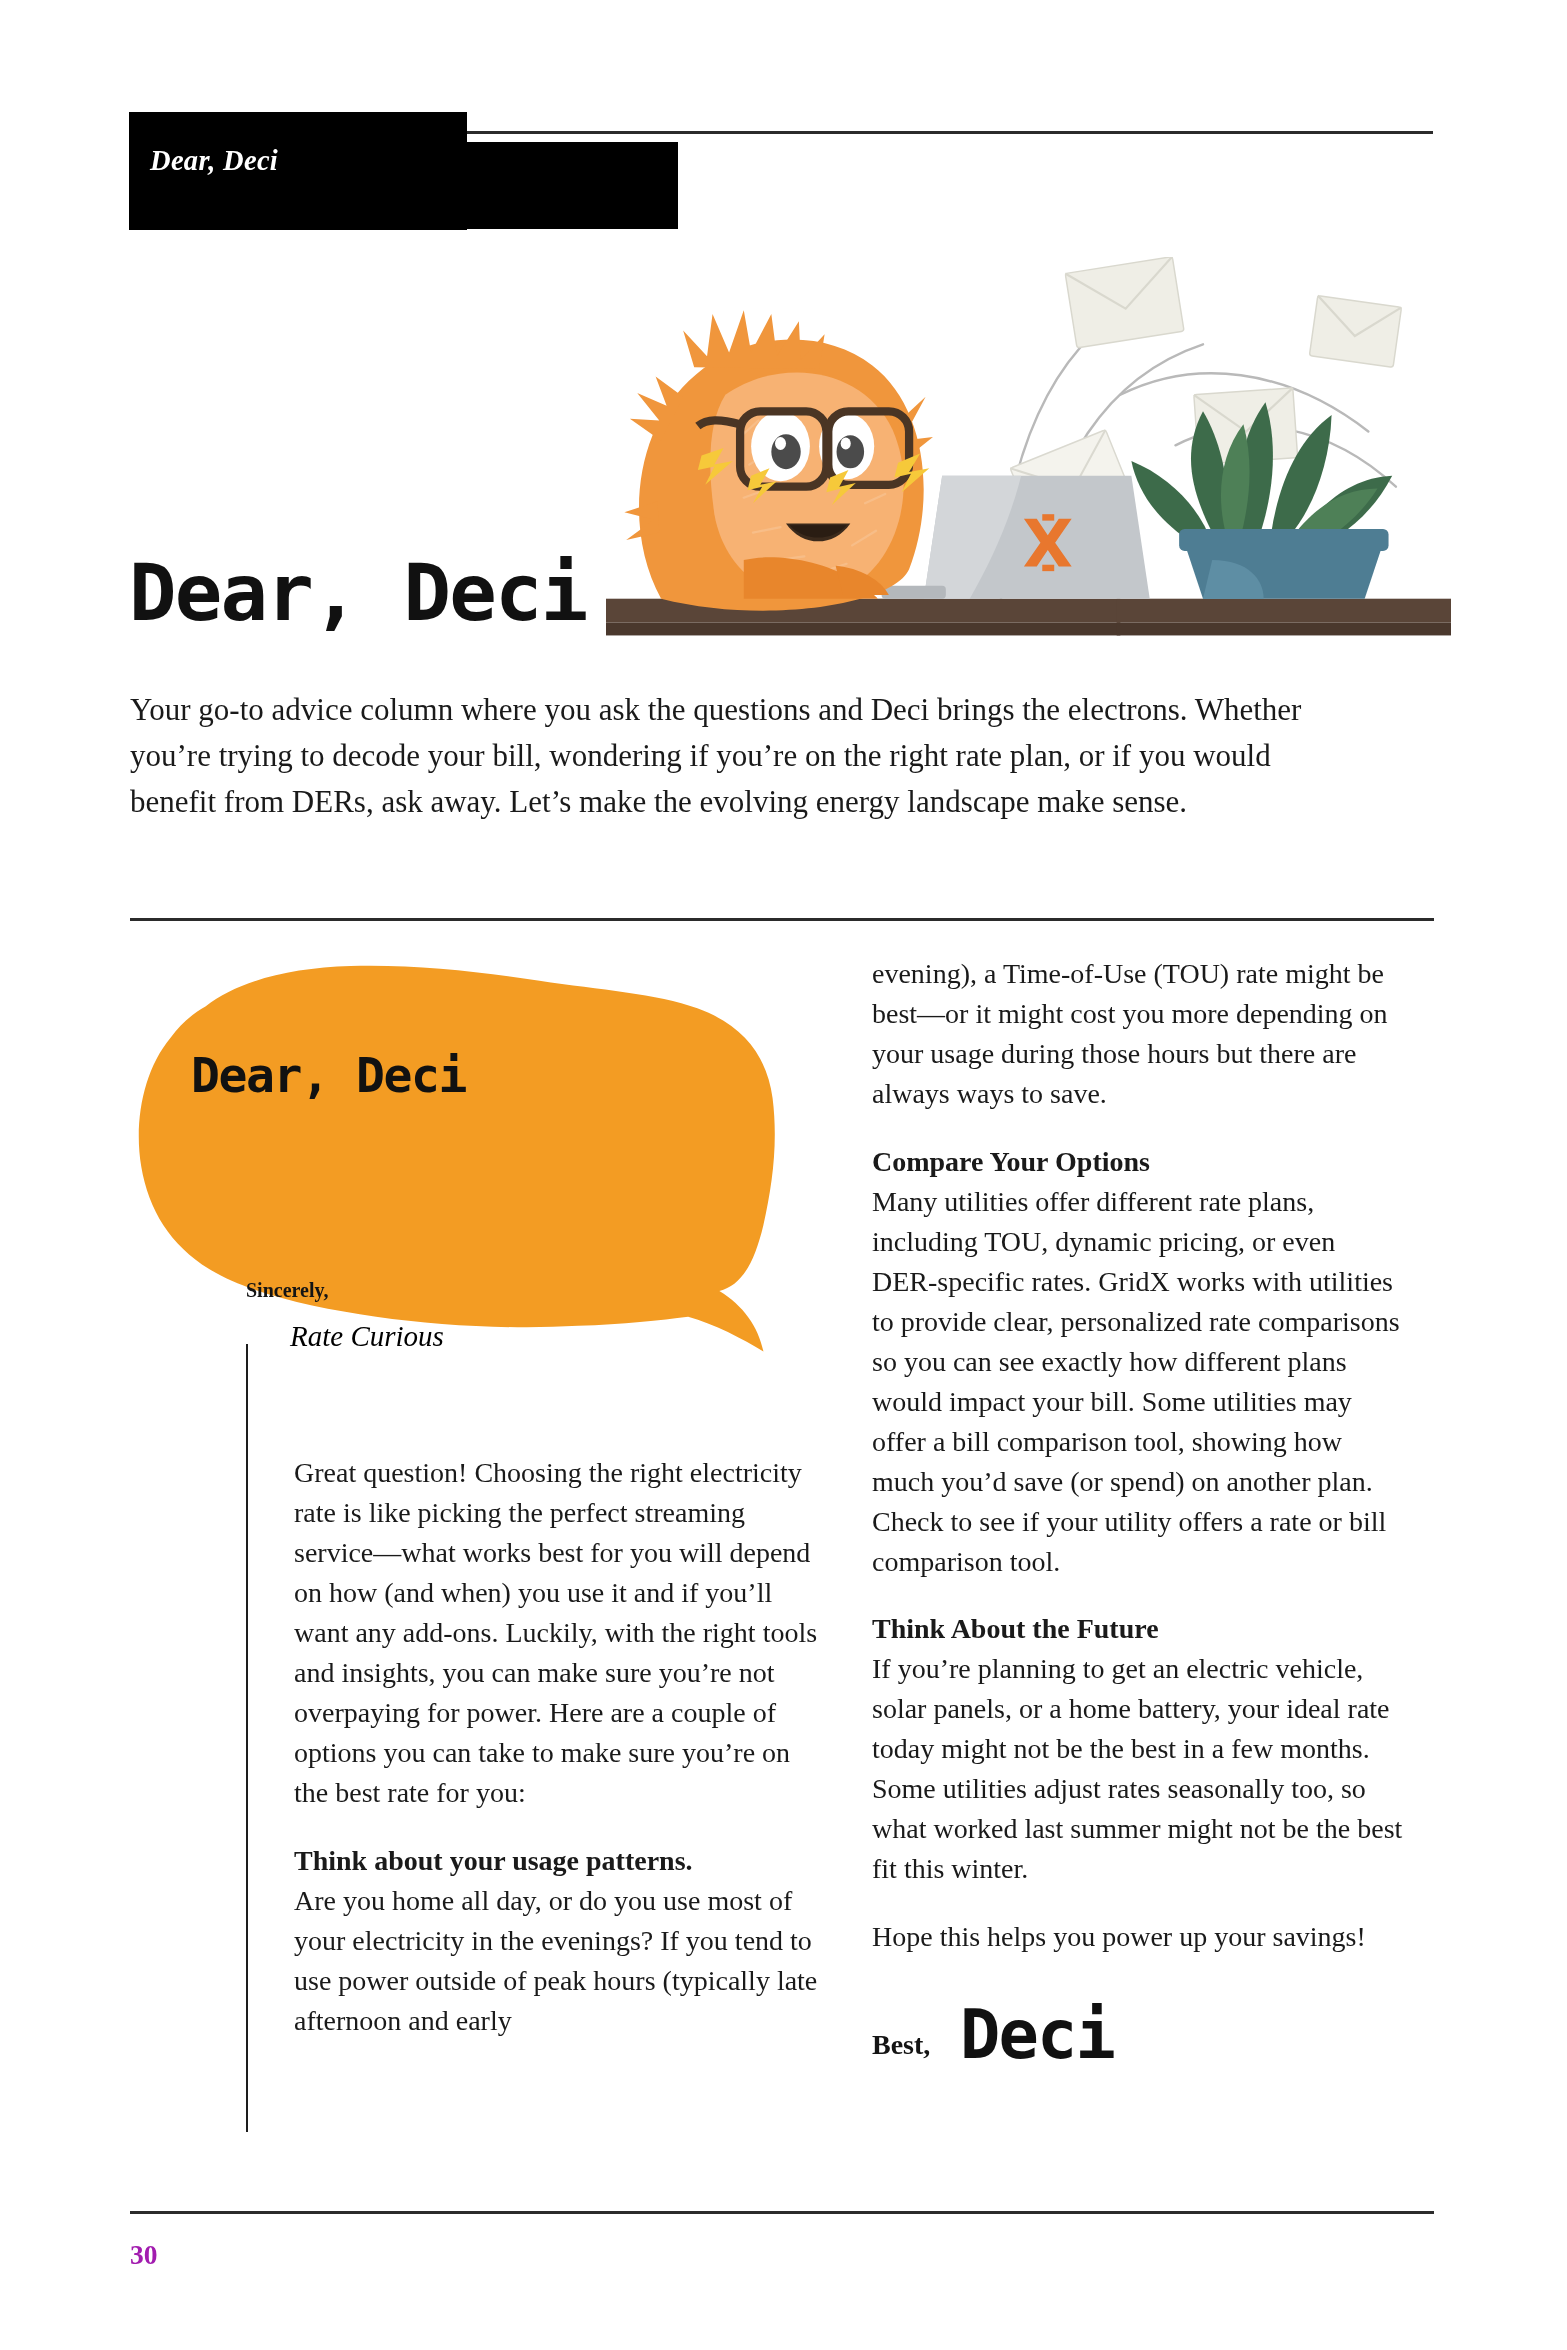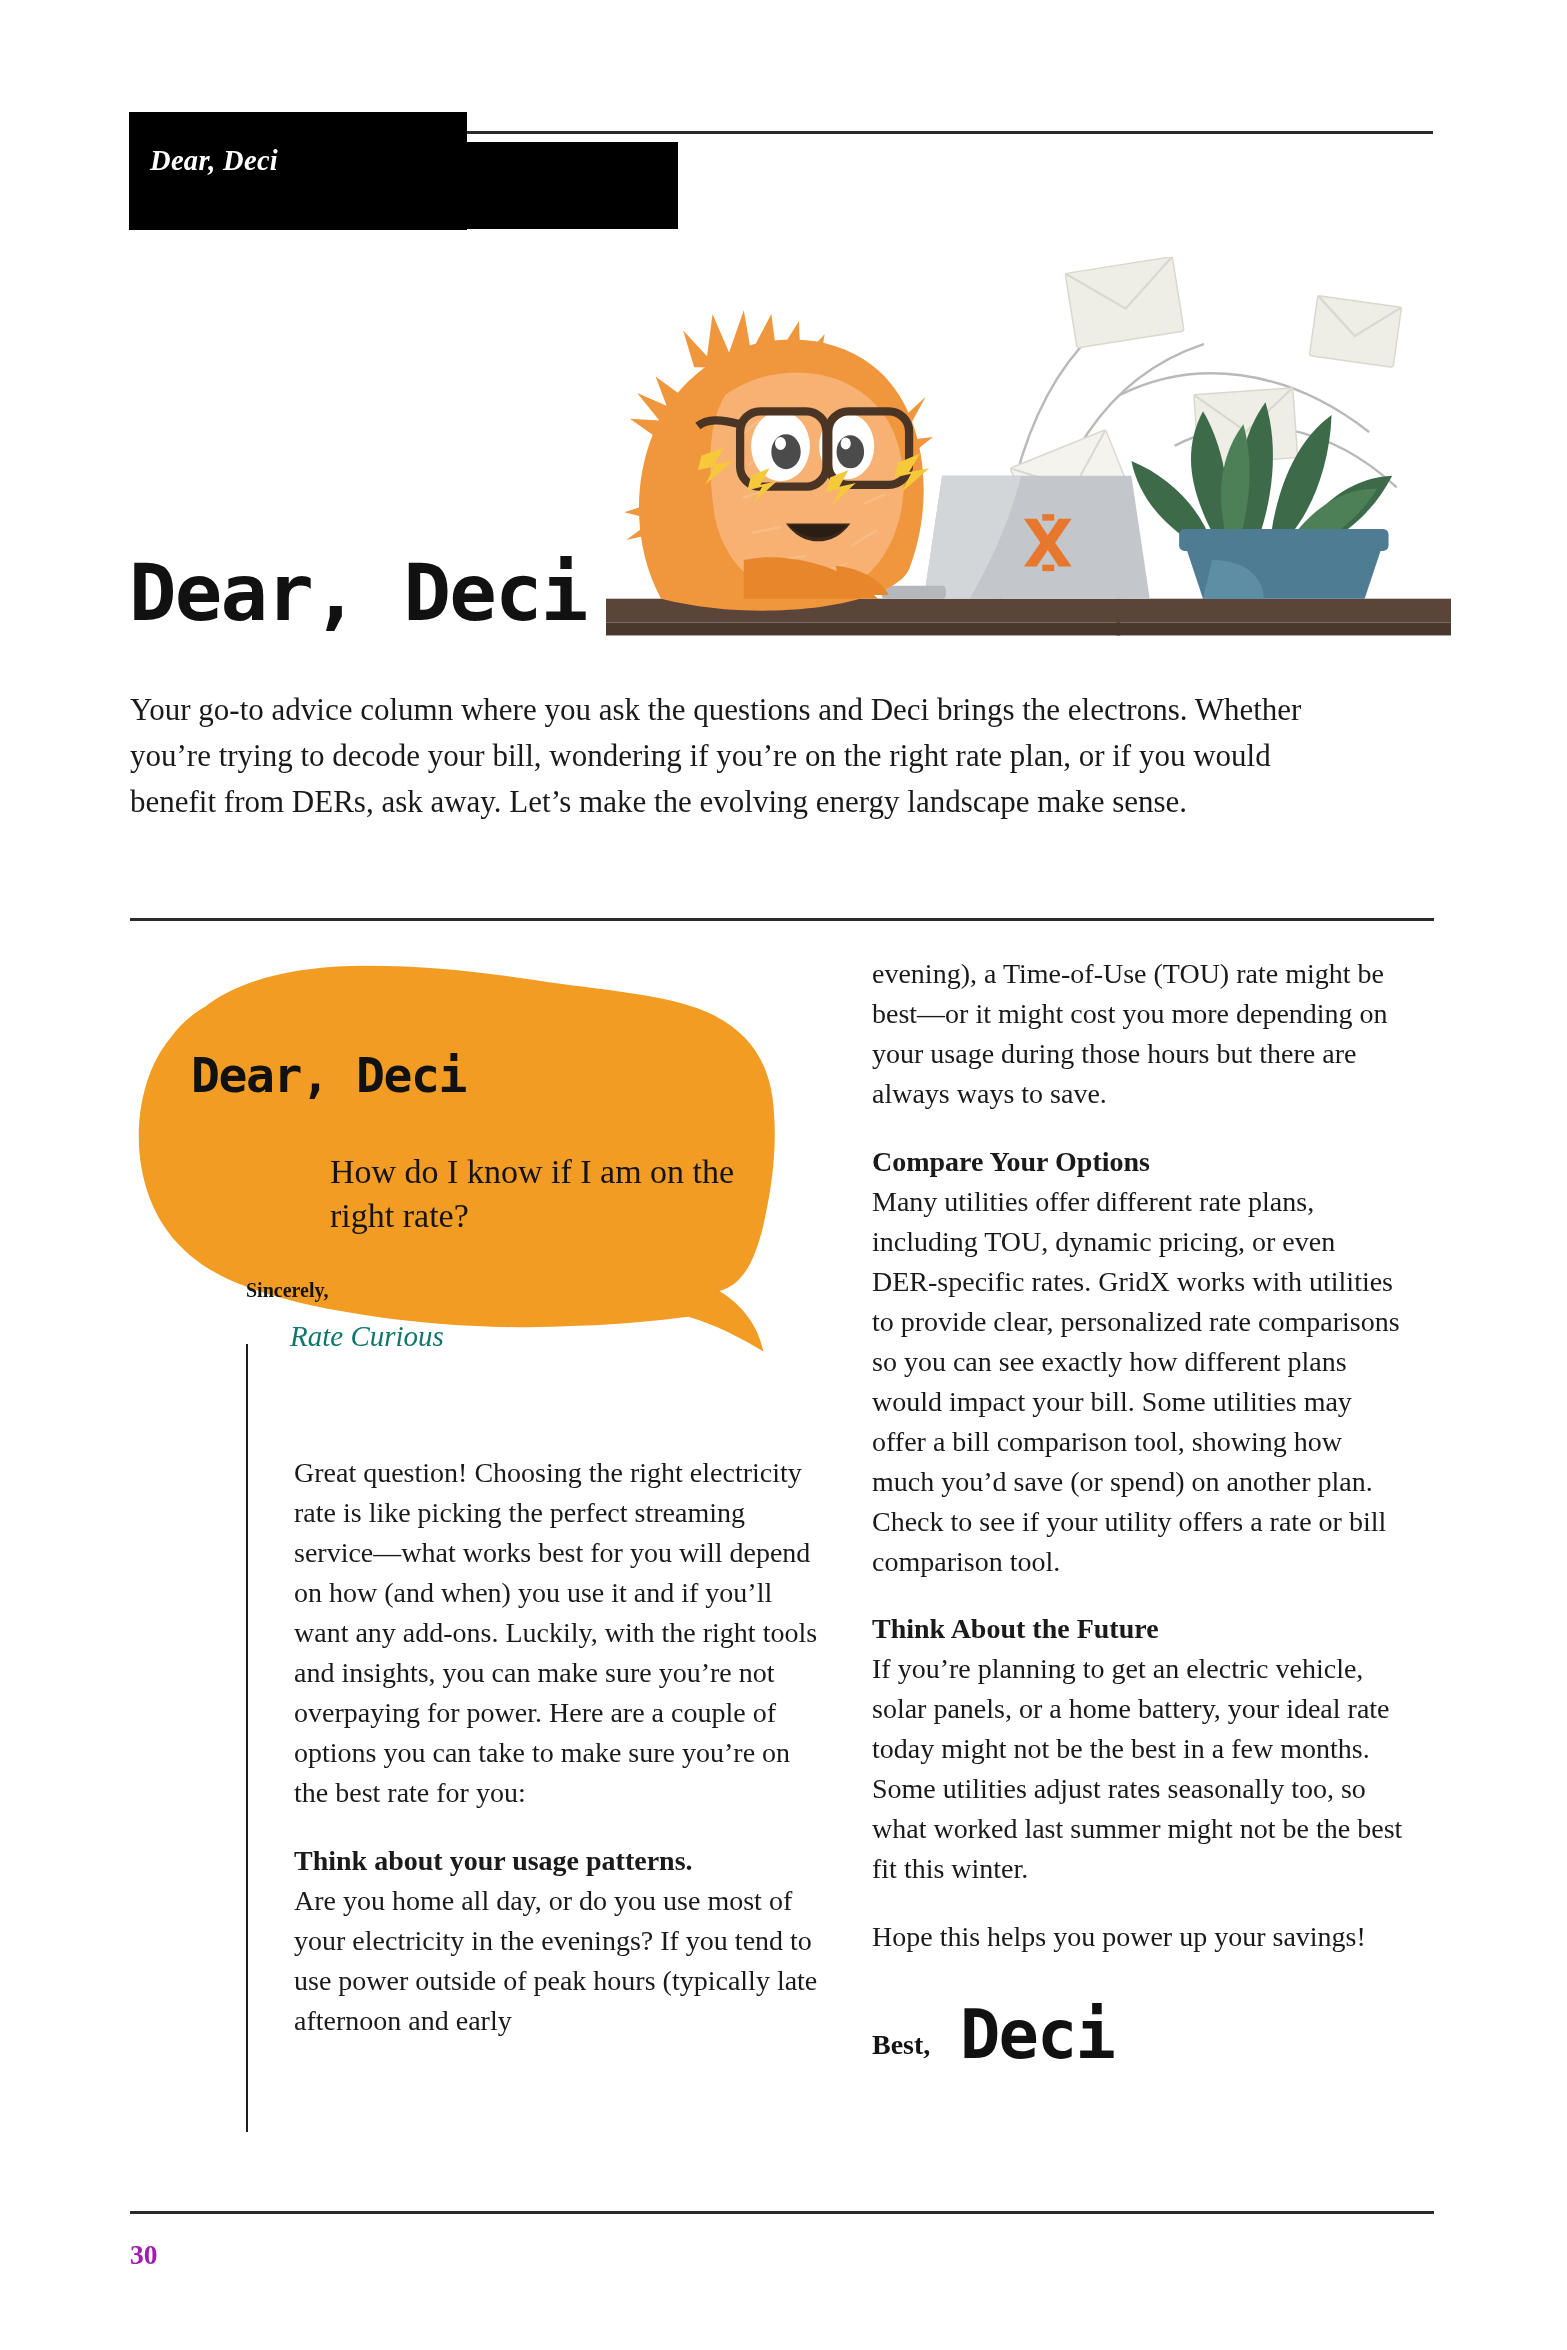--- a/index.html
+++ b/index.html
@@ -127,21 +127,21 @@
     font-weight: bold;
     font-size: 20px;
     color: #141414;
   }
   .bubble-signer {
     position: absolute;
     left: 180px; top: 367px;
     font-family: "Liberation Serif", serif;
     font-style: italic;
     font-size: 29px;
-    color: #0f766e;
+    color: #000000;
   }
 
   
   #answer-rule {
     position: absolute;
     left: 246px; top: 1344px;
     width: 1.8px; height: 788px;
     background: #1d1d1d;
   }
 
@@ -349,21 +349,20 @@
     <path d="M104 58 C 140 30, 196 16, 262 14 C 330 12, 402 20, 468 30
              C 534 40, 596 44, 640 60 C 690 78, 716 112, 722 158
              C 728 206, 722 252, 712 296 C 702 338, 688 362, 664 368
              C 690 384, 706 406, 712 434 C 690 420, 658 404, 630 396
              C 600 400, 560 404, 510 406 C 440 410, 360 406, 290 396
              C 220 386, 150 370, 108 344 C 66 318, 42 280, 34 232
              C 26 184, 36 128, 66 92 C 78 76, 90 66, 104 58 Z" fill="#F39C23"></path>
   </svg>
   <div class="bubble-text-layer">
     <div class="bubble-heading">Dear, Deci</div>
-    <div class="bubble-question">How do I know if I am on the right rate?</div>
     <div class="bubble-signoff">Sincerely,</div>
     <div class="bubble-signer">Rate Curious</div>
   </div>
 </div>
 
 <div id="answer-rule"></div>
 
 <div id="left-column" class="body-col">
   <div class="col-block">
     <span class="col-para">Great question! Choosing the right electricity rate is like picking the perfect streaming service—what works best for you will depend on how (and when) you use it and if you’ll want any add-ons. Luckily, with the right tools and insights, you can make sure you’re not overpaying for power. Here are a couple of options you can take to make sure you’re on the best rate for you:</span>

